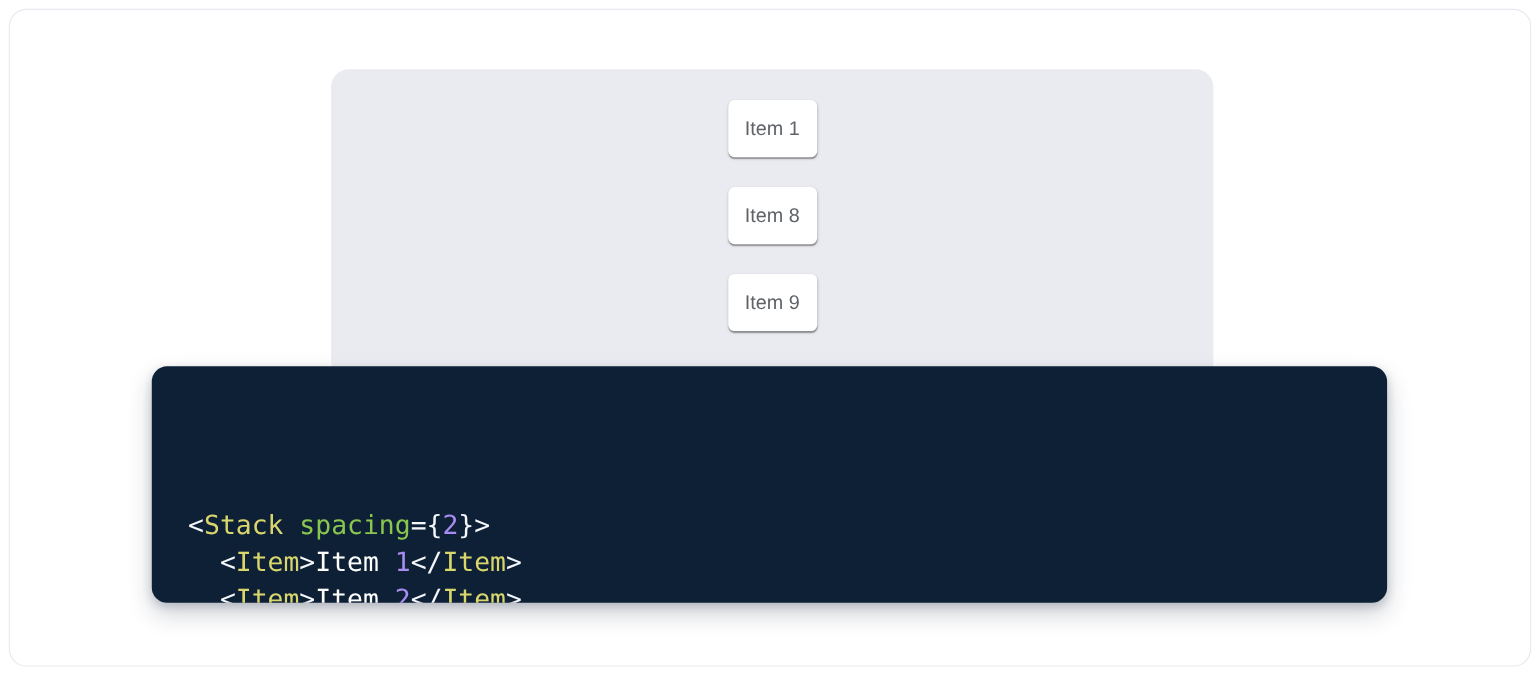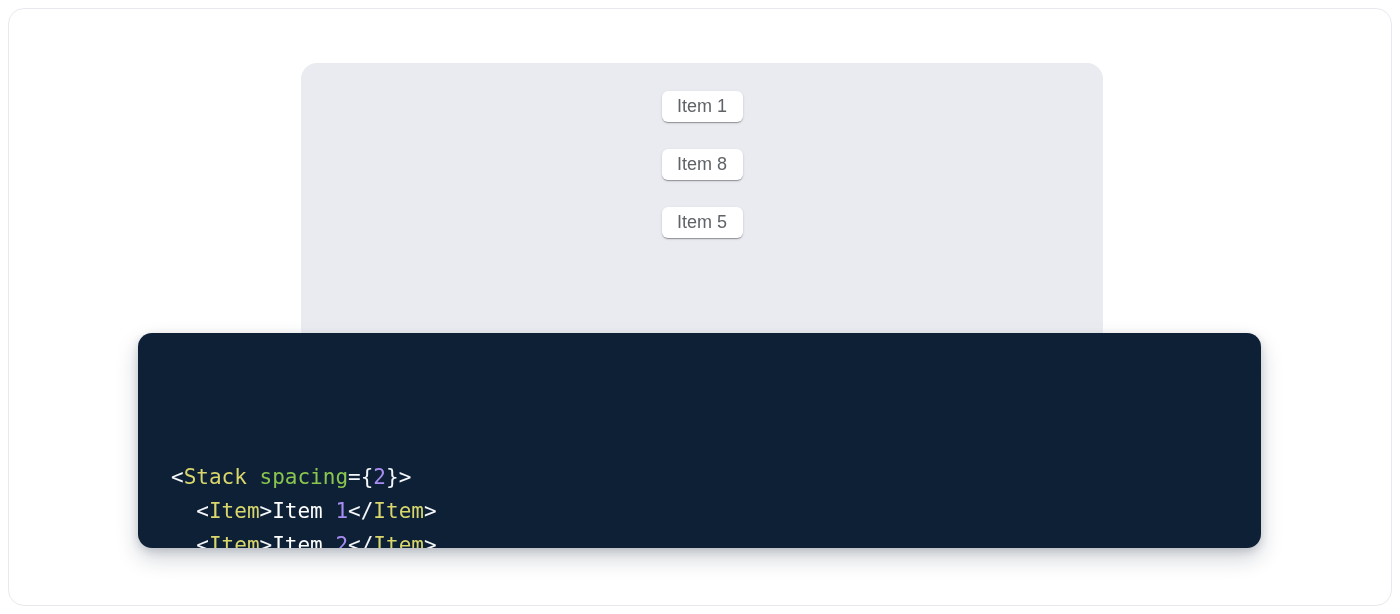--- a/index.html
+++ b/index.html
@@ -49,21 +49,21 @@
   .demo-panel::after {
     content: "";
     position: absolute;
     left: 0; right: 0; bottom: 4px;
     height: 18px;
     background: linear-gradient(rgba(255,255,255,0), rgba(255,255,255,0.45));
     pointer-events: none;
   }
   .stack-item {
     width: 81px;
-    height: 31px;
+    height: 52px;
     background: var(--item-bg);
     border-radius: 6px;
     display: flex;
     align-items: center;
     justify-content: center;
     font-size: 18px;
     color: var(--item-text);
     box-shadow: 0px 2px 1px -1px rgba(0,0,0,0.2),
                 0px 1px 1px 0px rgba(0,0,0,0.14),
                 0px 1px 3px 0px rgba(0,0,0,0.12);
@@ -77,41 +77,41 @@
     height: 215px;
     background: var(--code-bg);
     border-radius: 14px;
     box-shadow: 0 10px 22px rgba(13,32,54,0.20), 0 3px 8px rgba(13,32,54,0.16);
     padding: 25px 30px 19px 33px;
     z-index: 2;
     overflow: hidden;
   }
   .code-content {
     font-family: "DejaVu Sans Mono", "Liberation Mono", monospace;
-    font-size: 21px;
+    font-size: 24px;
     font-weight: 500;
     line-height: 34px;
     white-space: pre;
     color: var(--token-plain);
   }
   .code-line { white-space: pre; }
   .tok-tag          { color: var(--token-tag); }
   .tok-attr-name    { color: var(--token-attr-name); }
   .tok-number       { color: var(--token-number); }
   .tok-punctuation  { color: var(--token-punctuation); }
   .tok-plain        { color: var(--token-plain); }
 </style>
 </head>
 <body>
 
 <div class="card">
   <div class="demo-panel">
 
   <div class="stack-item">Item 1</div>
       <div class="stack-item">Item 8</div>
-      <div class="stack-item">Item 5</div>
+      <div class="stack-item">Item 9</div>
     </div>
   <div class="code-block">
     <div class="code-content">
       
     <div class="code-line"><span class="tok tok-punctuation">&lt;</span><span class="tok tok-tag">Stack</span><span class="tok tok-plain"> </span><span class="tok tok-attr-name">spacing</span><span class="tok tok-punctuation">={</span><span class="tok tok-number">2</span><span class="tok tok-punctuation">}&gt;</span></div><div class="code-line"><span class="tok tok-plain">  </span><span class="tok tok-punctuation">&lt;</span><span class="tok tok-tag">Item</span><span class="tok tok-punctuation">&gt;</span><span class="tok tok-plain">Item </span><span class="tok tok-number">1</span><span class="tok tok-punctuation">&lt;/</span><span class="tok tok-tag">Item</span><span class="tok tok-punctuation">&gt;</span></div><div class="code-line"><span class="tok tok-plain">  </span><span class="tok tok-punctuation">&lt;</span><span class="tok tok-tag">Item</span><span class="tok tok-punctuation">&gt;</span><span class="tok tok-plain">Item </span><span class="tok tok-number">2</span><span class="tok tok-punctuation">&lt;/</span><span class="tok tok-tag">Item</span><span class="tok tok-punctuation">&gt;</span></div></div>
   </div>
 </div>
 
 </body></html>

